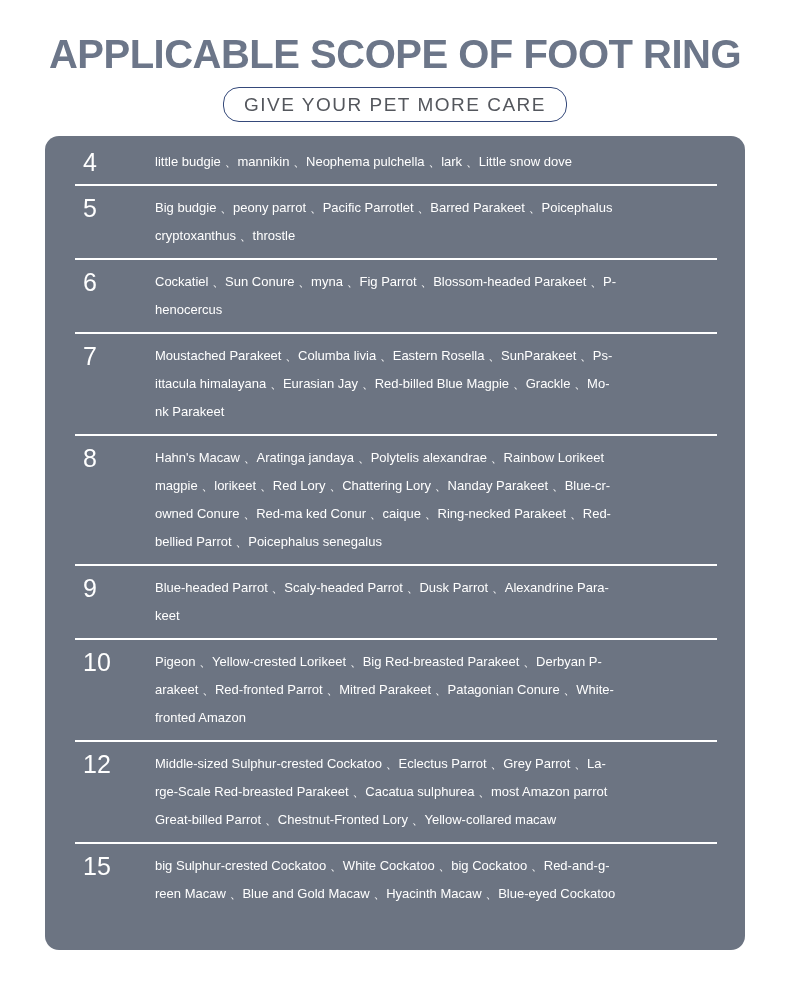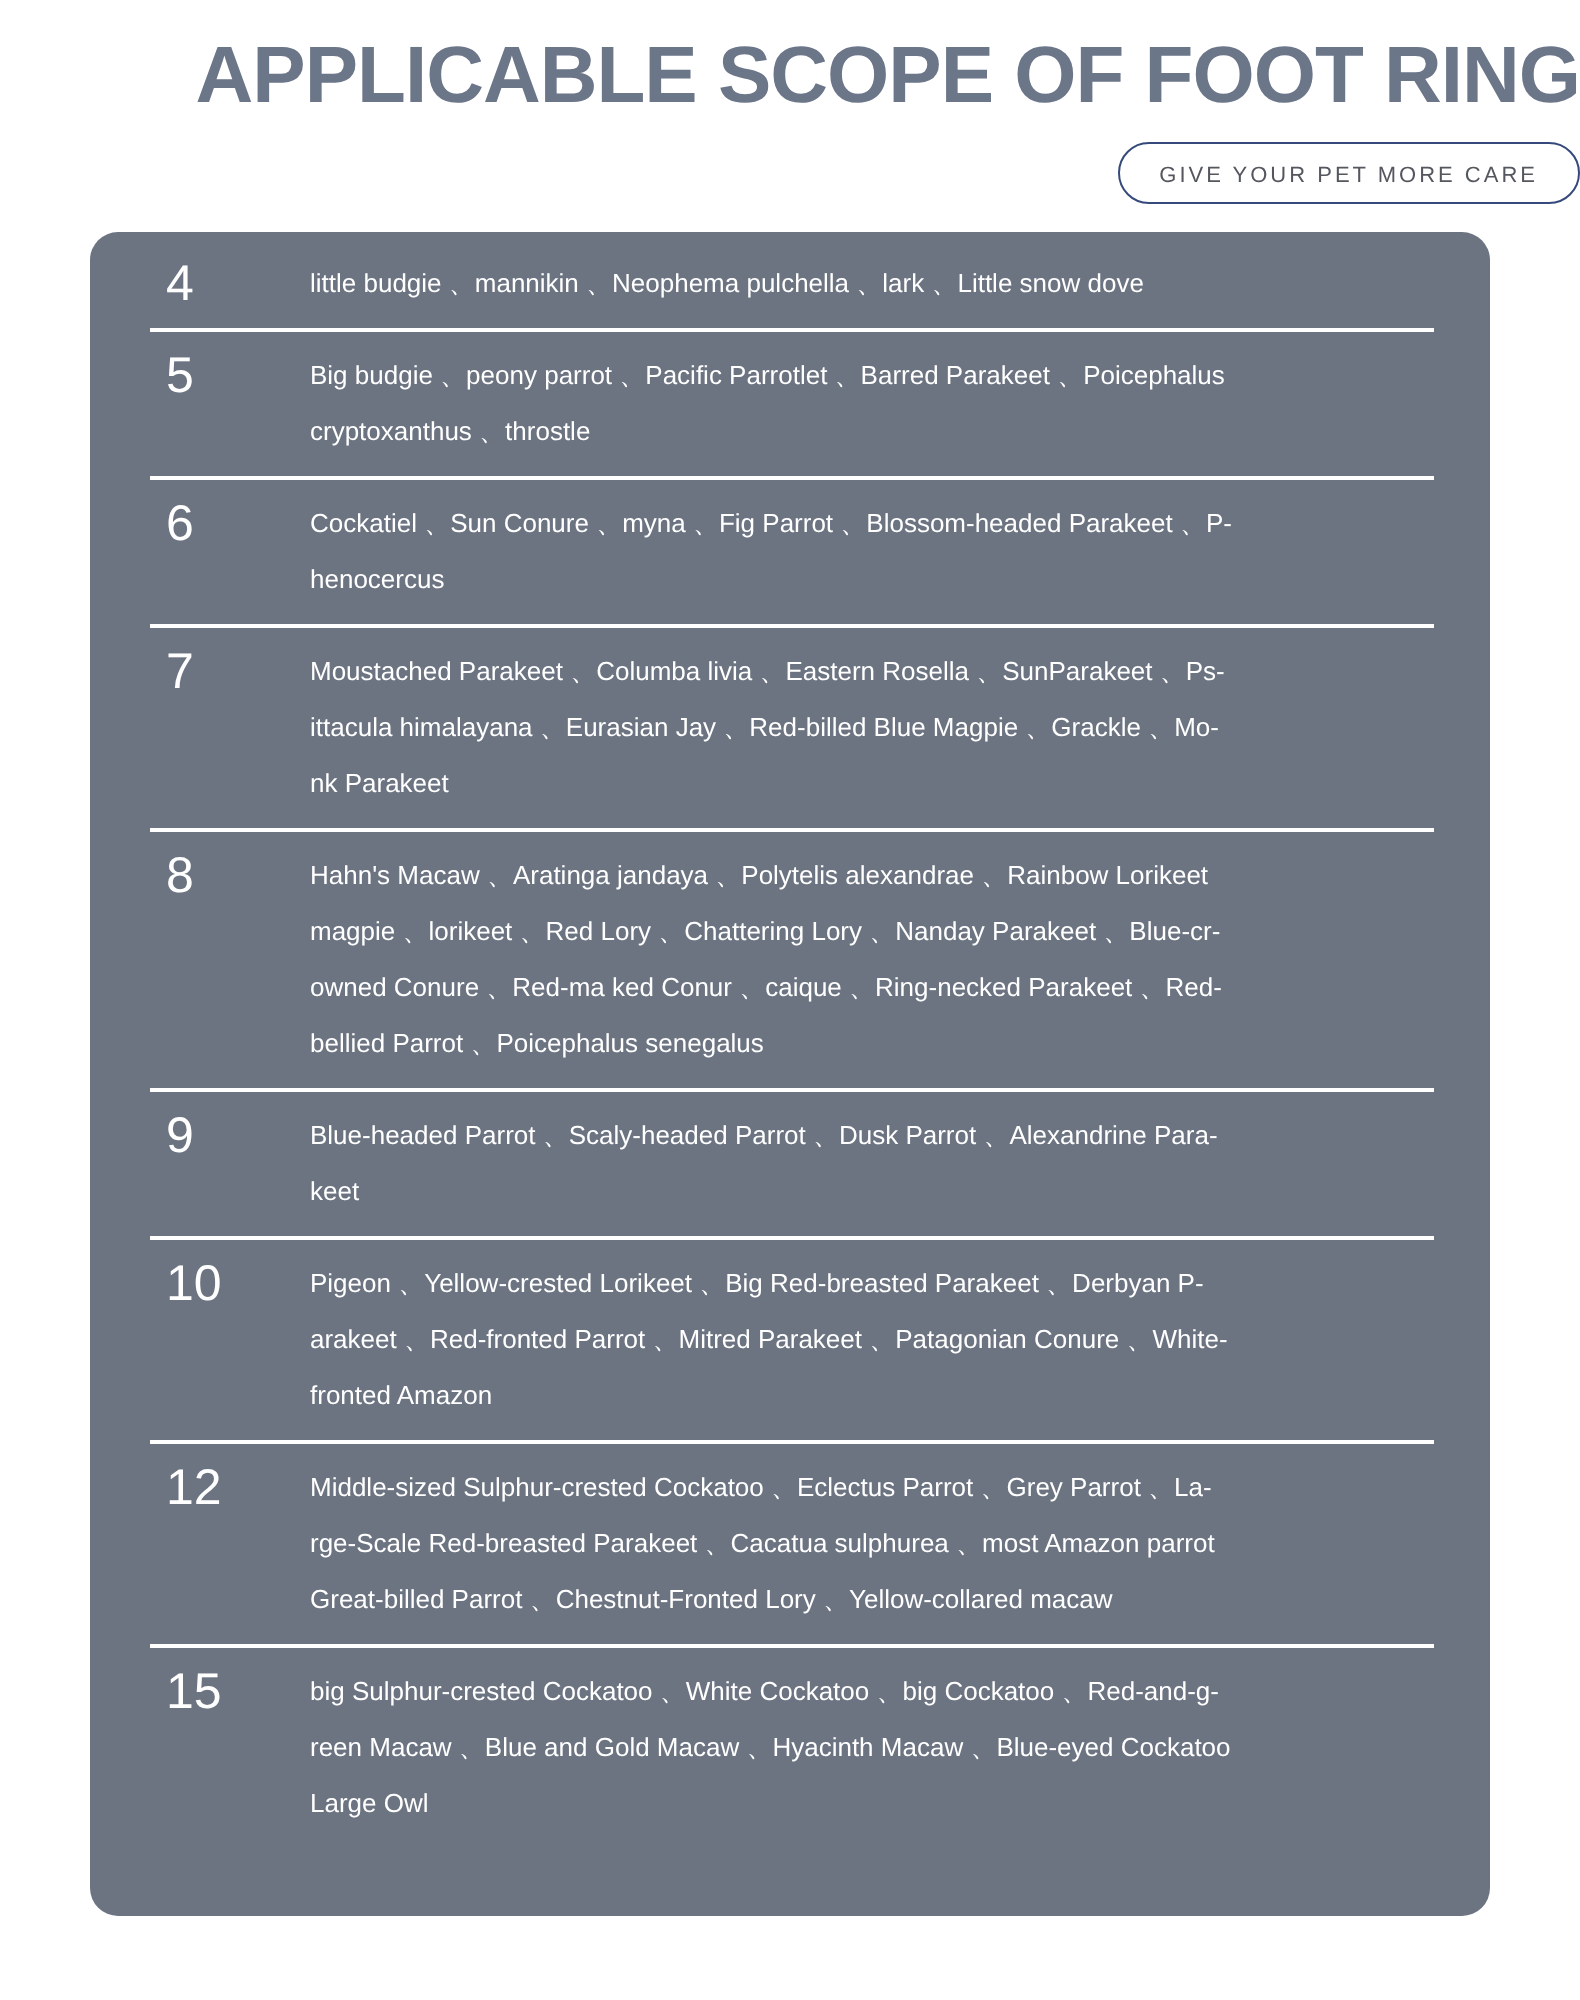--- a/index.html
+++ b/index.html
@@ -9,32 +9,32 @@
     --pill_border:#35497a;
     --pill_text:#54575d;
     --row_text:#ffffff;
   }
   html,body{margin:0;padding:0;}
   body{
     width:790px;height:1000px;background:#ffffff;overflow:hidden;
     font-family:"Liberation Sans", sans-serif;
     -webkit-font-smoothing:antialiased;
   }
-  .header{text-align:right;padding-top:16px;}
+  .header{text-align:center;padding-top:32px;}
   .page-title{
     margin:0;font-size:40px;font-weight:bold;color:var(--title_color);
     letter-spacing:-0.5px;line-height:44px;
   }
   .pill{
     display:inline-block;margin-top:11px;
     border:1px solid var(--pill_border);border-radius:16px;
     padding:6px 20px 5px;background:#ffffff;
   }
   .pill span{
-    font-size:11px;letter-spacing:1.5px;color:var(--pill_text);
+    font-size:19px;letter-spacing:1.5px;color:var(--pill_text);
   }
   .card{
     width:700px;box-sizing:border-box;
     margin:14px auto 0 auto;
     background:var(--card_bg);
     border-radius:14px;
     padding:4px 0 34px 0;
   }
   .row{display:flex;padding:8px 22px 8px 38px;}
   .size{
@@ -135,17 +135,16 @@
       <div class="line">Great-billed Parrot 、Chestnut-Fronted Lory 、Yellow-collared macaw</div>
     </div>
   </div>
   <div class="divider"></div>
 
   <div class="row">
     <div class="size">15</div>
     <div class="species">
       <div class="line">big Sulphur-crested Cockatoo 、White Cockatoo 、big Cockatoo 、Red-and-g-</div>
       <div class="line">reen Macaw 、Blue and Gold Macaw 、Hyacinth Macaw 、Blue-eyed Cockatoo</div>
-      <div class="line">Large Owl</div>
     </div>
   </div>
 
 </div>
 
 </body></html>

